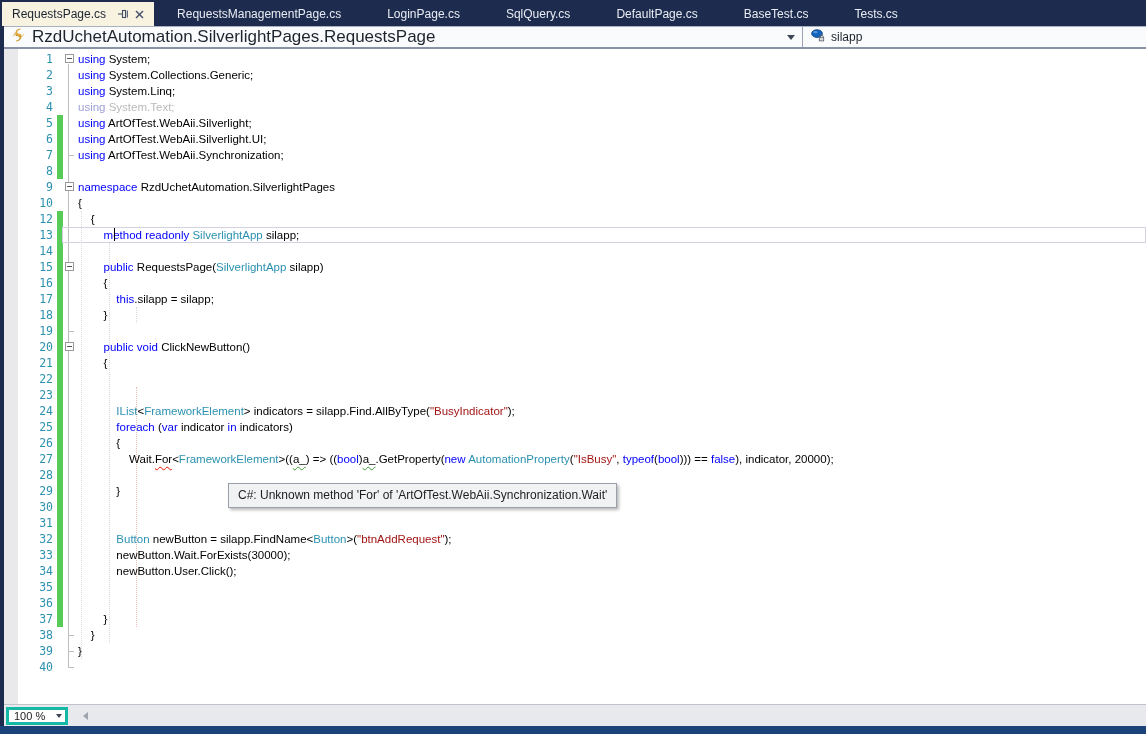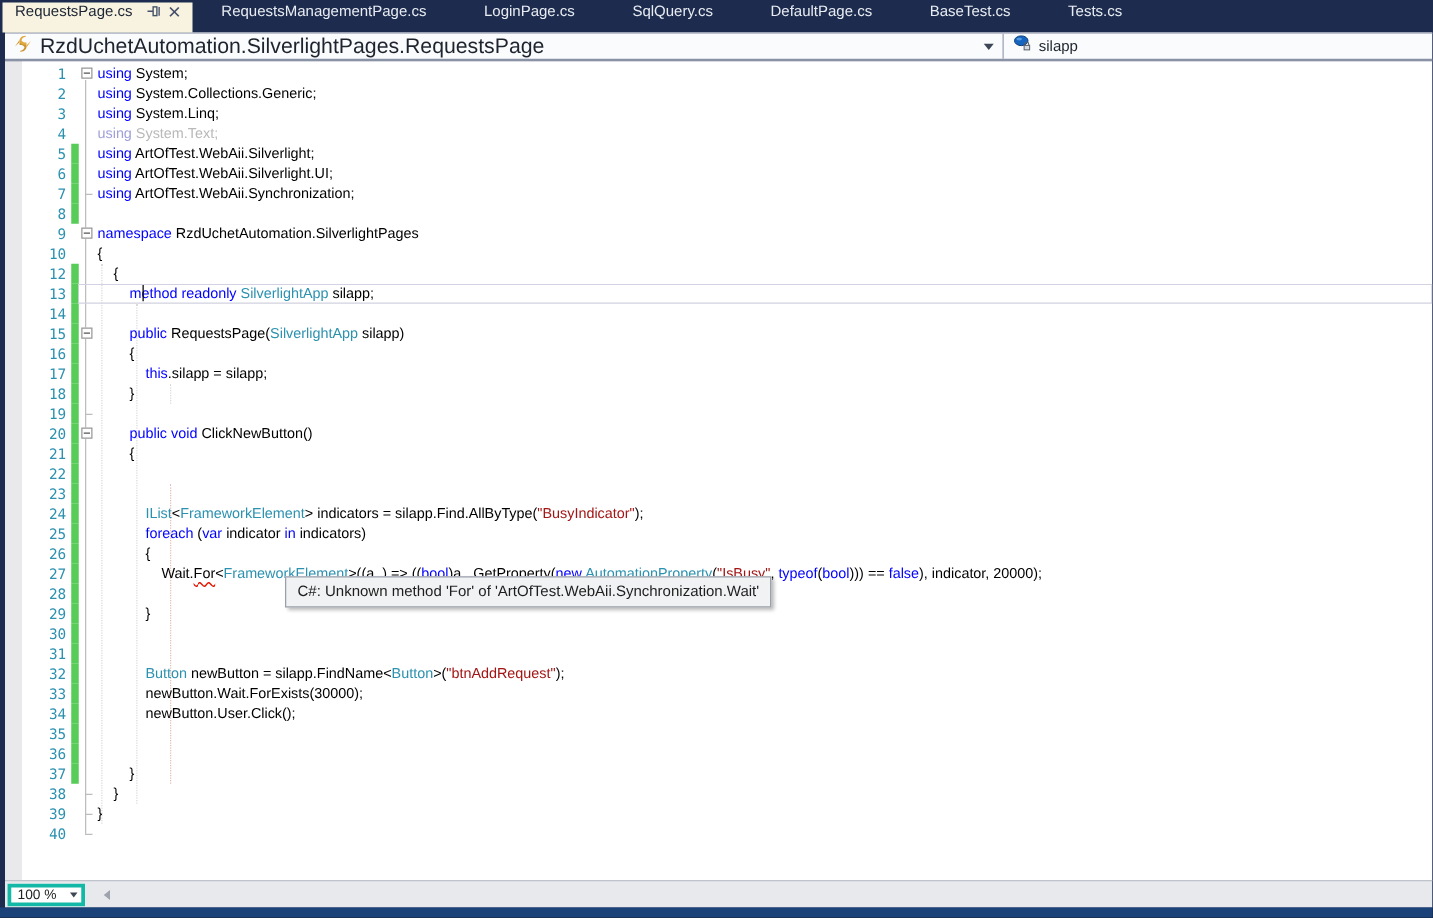--- a/index.html
+++ b/index.html
@@ -1,20 +1,20 @@
 <!DOCTYPE html>
 <html><head>
 <meta charset="utf-8">
 <style>
   html,body{margin:0;padding:0;background:#1d2c4e;}
   #app{width:1146px;height:734px;overflow:hidden;position:relative;font-family:"Liberation Sans",sans-serif;}
 
   
   #tabbar{height:26px;background:#1d2c4e;display:flex;align-items:flex-end;padding-left:2px;box-sizing:border-box;}
-  .tab{height:24px;display:flex;font-size:12px;color:#e8ecf2;padding:0 12px;margin:0 11px;white-space:nowrap;cursor:default;}
+  .tab{height:24px;display:flex;align-items:center;font-size:12px;color:#e8ecf2;padding:0 12px;margin:0 11px;white-space:nowrap;cursor:default;}
   .tab.active{background:#f8f3e1;color:#1b2433;margin:0;padding:0 8px 0 10px;}
   .tab.active .tab-label{margin-right:8px;}
   .tab-btn{display:flex;align-items:center;justify-content:center;width:14px;height:14px;margin-left:2px;}
 
   
   #main{border-left:4px solid #1d2c4e;}
   #navbar{height:23px;background:#fafbfd;border-top:1px solid #a9b0bf;border-bottom:2px solid #8a92a6;box-sizing:border-box;display:flex;align-items:stretch;}
   #nav-type{width:798px;display:flex;align-items:center;border-right:1px solid #9aa2b4;}
   #nav-type .nav-icon{margin-left:7px;}
   #nav-type .nav-text{margin-left:6px;font-size:17px;color:#1e242e;flex:1;white-space:nowrap;overflow:hidden;}
@@ -44,21 +44,21 @@
   .tk-gu{color:#000;text-decoration:underline wavy #3a9b3a 1px;text-underline-offset:3px;}
 
   .overlay{position:absolute;pointer-events:none;}
   .guide{width:0;border-left:1px dotted #dadada;z-index:1;}
   .guide.warm{border-left:1px dotted #e4c0b6;}
   #foldline{left:64px;top:15px;width:1px;height:603px;background:#bdbdbd;z-index:1;}
   .foldstub{left:64px;width:6px;height:1px;background:#bdbdbd;z-index:1;}
   #curline{left:58px;right:0;top:178px;height:16px;box-shadow:inset 0 0 0 1px #d2d2e0;z-index:3;}
   #caret{left:110px;top:179px;width:1px;height:13px;background:#000;z-index:4;}
 
-  #tooltip{position:absolute;left:224px;top:412px;z-index:9;background:#f1f2f4;border:1px solid #9aa0aa;box-shadow:2px 2px 3px rgba(0,0,0,.28);font-size:12px;color:#1e1e1e;padding:4px 9px 5px 9px;white-space:nowrap;}
+  #tooltip{position:absolute;left:224px;top:434px;z-index:9;background:#f1f2f4;border:1px solid #9aa0aa;box-shadow:2px 2px 3px rgba(0,0,0,.28);font-size:12px;color:#1e1e1e;padding:4px 9px 5px 9px;white-space:nowrap;}
 
   
   #scrollrow{height:22px;background:#e8e9ed;border-top:1px solid #bfc3cc;box-sizing:border-box;display:flex;align-items:center;}
   #zoombox{margin-left:2px;width:62px;height:18px;background:#fff;border:3px solid #14b8a6;box-sizing:border-box;display:flex;align-items:center;font-size:11px;color:#222;}
   #zoombox .zlabel{flex:1;padding-left:5px;}
   #zoombox .zarrow{width:13px;display:flex;justify-content:center;}
   #zoombox .zarrow i{width:0;height:0;border-left:3.5px solid transparent;border-right:3.5px solid transparent;border-top:4px solid #3d4756;}
   #hscroll-left{width:18px;height:18px;margin-left:8px;display:flex;align-items:center;justify-content:center;}
   #hscroll-left i{width:0;height:0;border-top:4px solid transparent;border-bottom:4px solid transparent;border-right:5px solid #9ea3ad;}
   #hscroll-track{flex:1;height:18px;}

